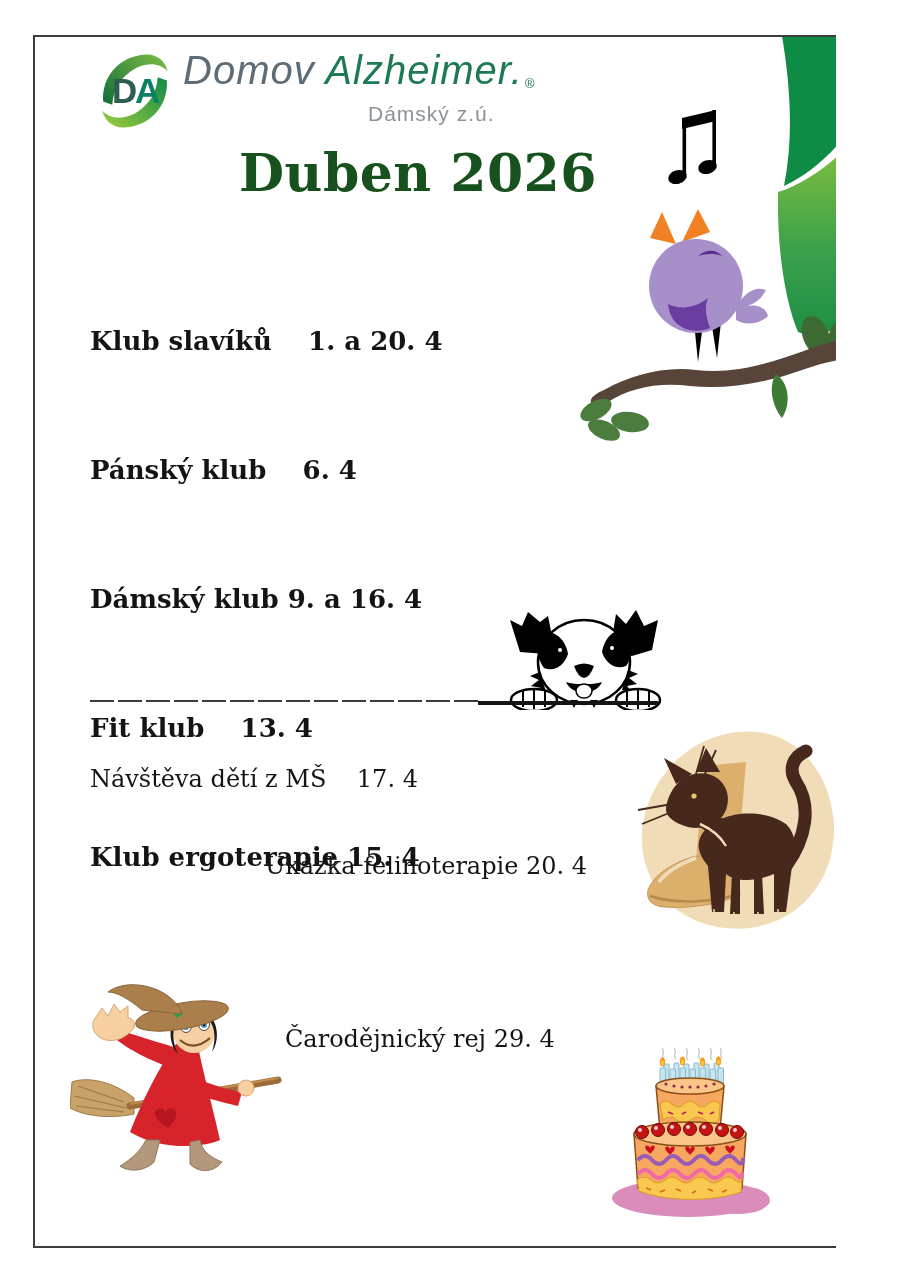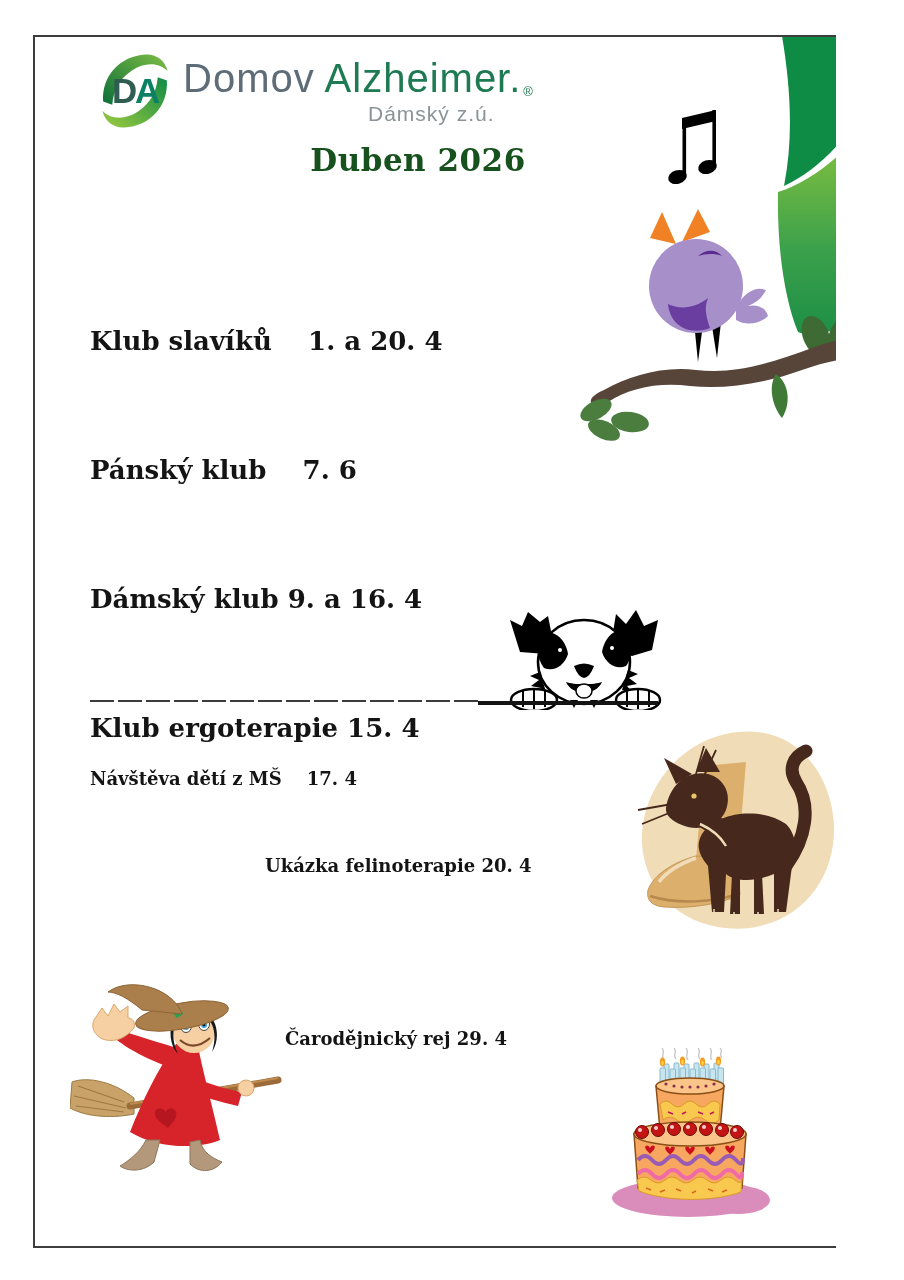--- a/index.html
+++ b/index.html
@@ -5,36 +5,36 @@
   html,body{margin:0;padding:0;background:#ffffff;}
   #page{position:relative;width:836px;height:1280px;background:#ffffff;overflow:hidden;
         font-family:"DejaVu Serif","Liberation Serif",serif;}
   .abs{position:absolute;}
   .border-frame{left:33px;top:35px;width:837px;height:1213px;border:2.5px solid #3d3d3d;
         box-sizing:border-box;z-index:6;pointer-events:none;}
   .art{z-index:1;}
   .txt{z-index:3;}
 
   
-  .brand-line{left:183px;top:56px;font-family:"Liberation Sans",sans-serif;font-weight:400;
-        font-size:40px;letter-spacing:1px;white-space:pre;}
+  .brand-line{left:183px;top:48px;font-family:"Liberation Sans",sans-serif;font-weight:400;
+        font-size:40px;letter-spacing:1px;white-space:pre;font-style:italic;}
   .brand-gray{color:#5d6c77;}
   .brand-green{color:#1e7a52;}
   .reg-mark{font-size:13px;color:#1e7a52;vertical-align:-4px;margin-left:2px;}
   .brand-sub{left:368px;top:102px;font-family:"Liberation Sans",sans-serif;font-size:21px;
         color:#8b9398;letter-spacing:1px;}
 
   
-  .title{left:0;right:0;top:142px;margin:0;text-align:center;font-size:31px;font-weight:bold;
+  .title{left:0;right:0;top:142px;margin:0;text-align:center;font-size:52px;font-weight:bold;
         color:#17511d;letter-spacing:0.5px;}
 
   
   .activities{left:90px;top:234px;font-size:26px;font-weight:bold;color:#141414;
         line-height:43px;white-space:pre;}
-  .event{font-size:18px;font-weight:bold;color:#141414;white-space:pre;line-height:34px;}
+  .event{font-size:24px;font-weight:normal;color:#141414;white-space:pre;line-height:34px;}
   .ev1{left:90px;top:762px;} .ev2{left:265px;top:849px;} .ev3{left:90px;top:937px;}
   .ev4{left:285px;top:1022px;text-align:right;} .ev5{left:330px;top:1109px;}
 
   
   .div-thin{left:90px;top:700px;width:389px;height:2px;z-index:2;
         background:repeating-linear-gradient(90deg,#3c3c3c 0 24px,transparent 24px 28px);}
   .div-thick{left:478px;top:701px;width:180px;height:4px;background:#141414;z-index:2;}
 </style>
 </head>
 <body>
@@ -97,22 +97,23 @@
     <text x="50" y="74" text-anchor="middle" font-family="Liberation Sans,sans-serif" font-weight="bold" font-size="46" letter-spacing="-3"><tspan fill="#2f5d52">D</tspan><tspan fill="#0b8063">A</tspan></text>
   </svg>
 
   <div class="abs txt brand-line"><span class="brand-gray">Domov </span><span class="brand-green">Alzheimer.</span><span class="reg-mark">®</span></div>
   <div class="abs txt brand-sub">Dámský z.ú.</div>
 
   <h1 class="abs txt title">Duben 2026</h1>
 
   <div class="abs txt activities">
     <div>Klub slavíků    1. a 20. 4</div>
-    <div>Pánský klub    7. 6</div>
+    <div>Pánský klub    6. 4</div>
     <div>Dámský klub 9. a 16. 4</div>
+    <div>Fit klub    13. 4</div>
     <div>Klub ergoterapie 15. 4</div>
     
     
   </div>
 
   <div class="abs div-thin"></div>
   <div class="abs div-thick"></div>
 
   <svg class="abs art" style="left:506px;top:606px;" width="158" height="104" viewBox="0 0 158 104">
     <path d="M14,46 L4,14 L16,20 L22,6 L34,16 L42,10 L46,30 L40,48 Z" fill="#000"></path>

